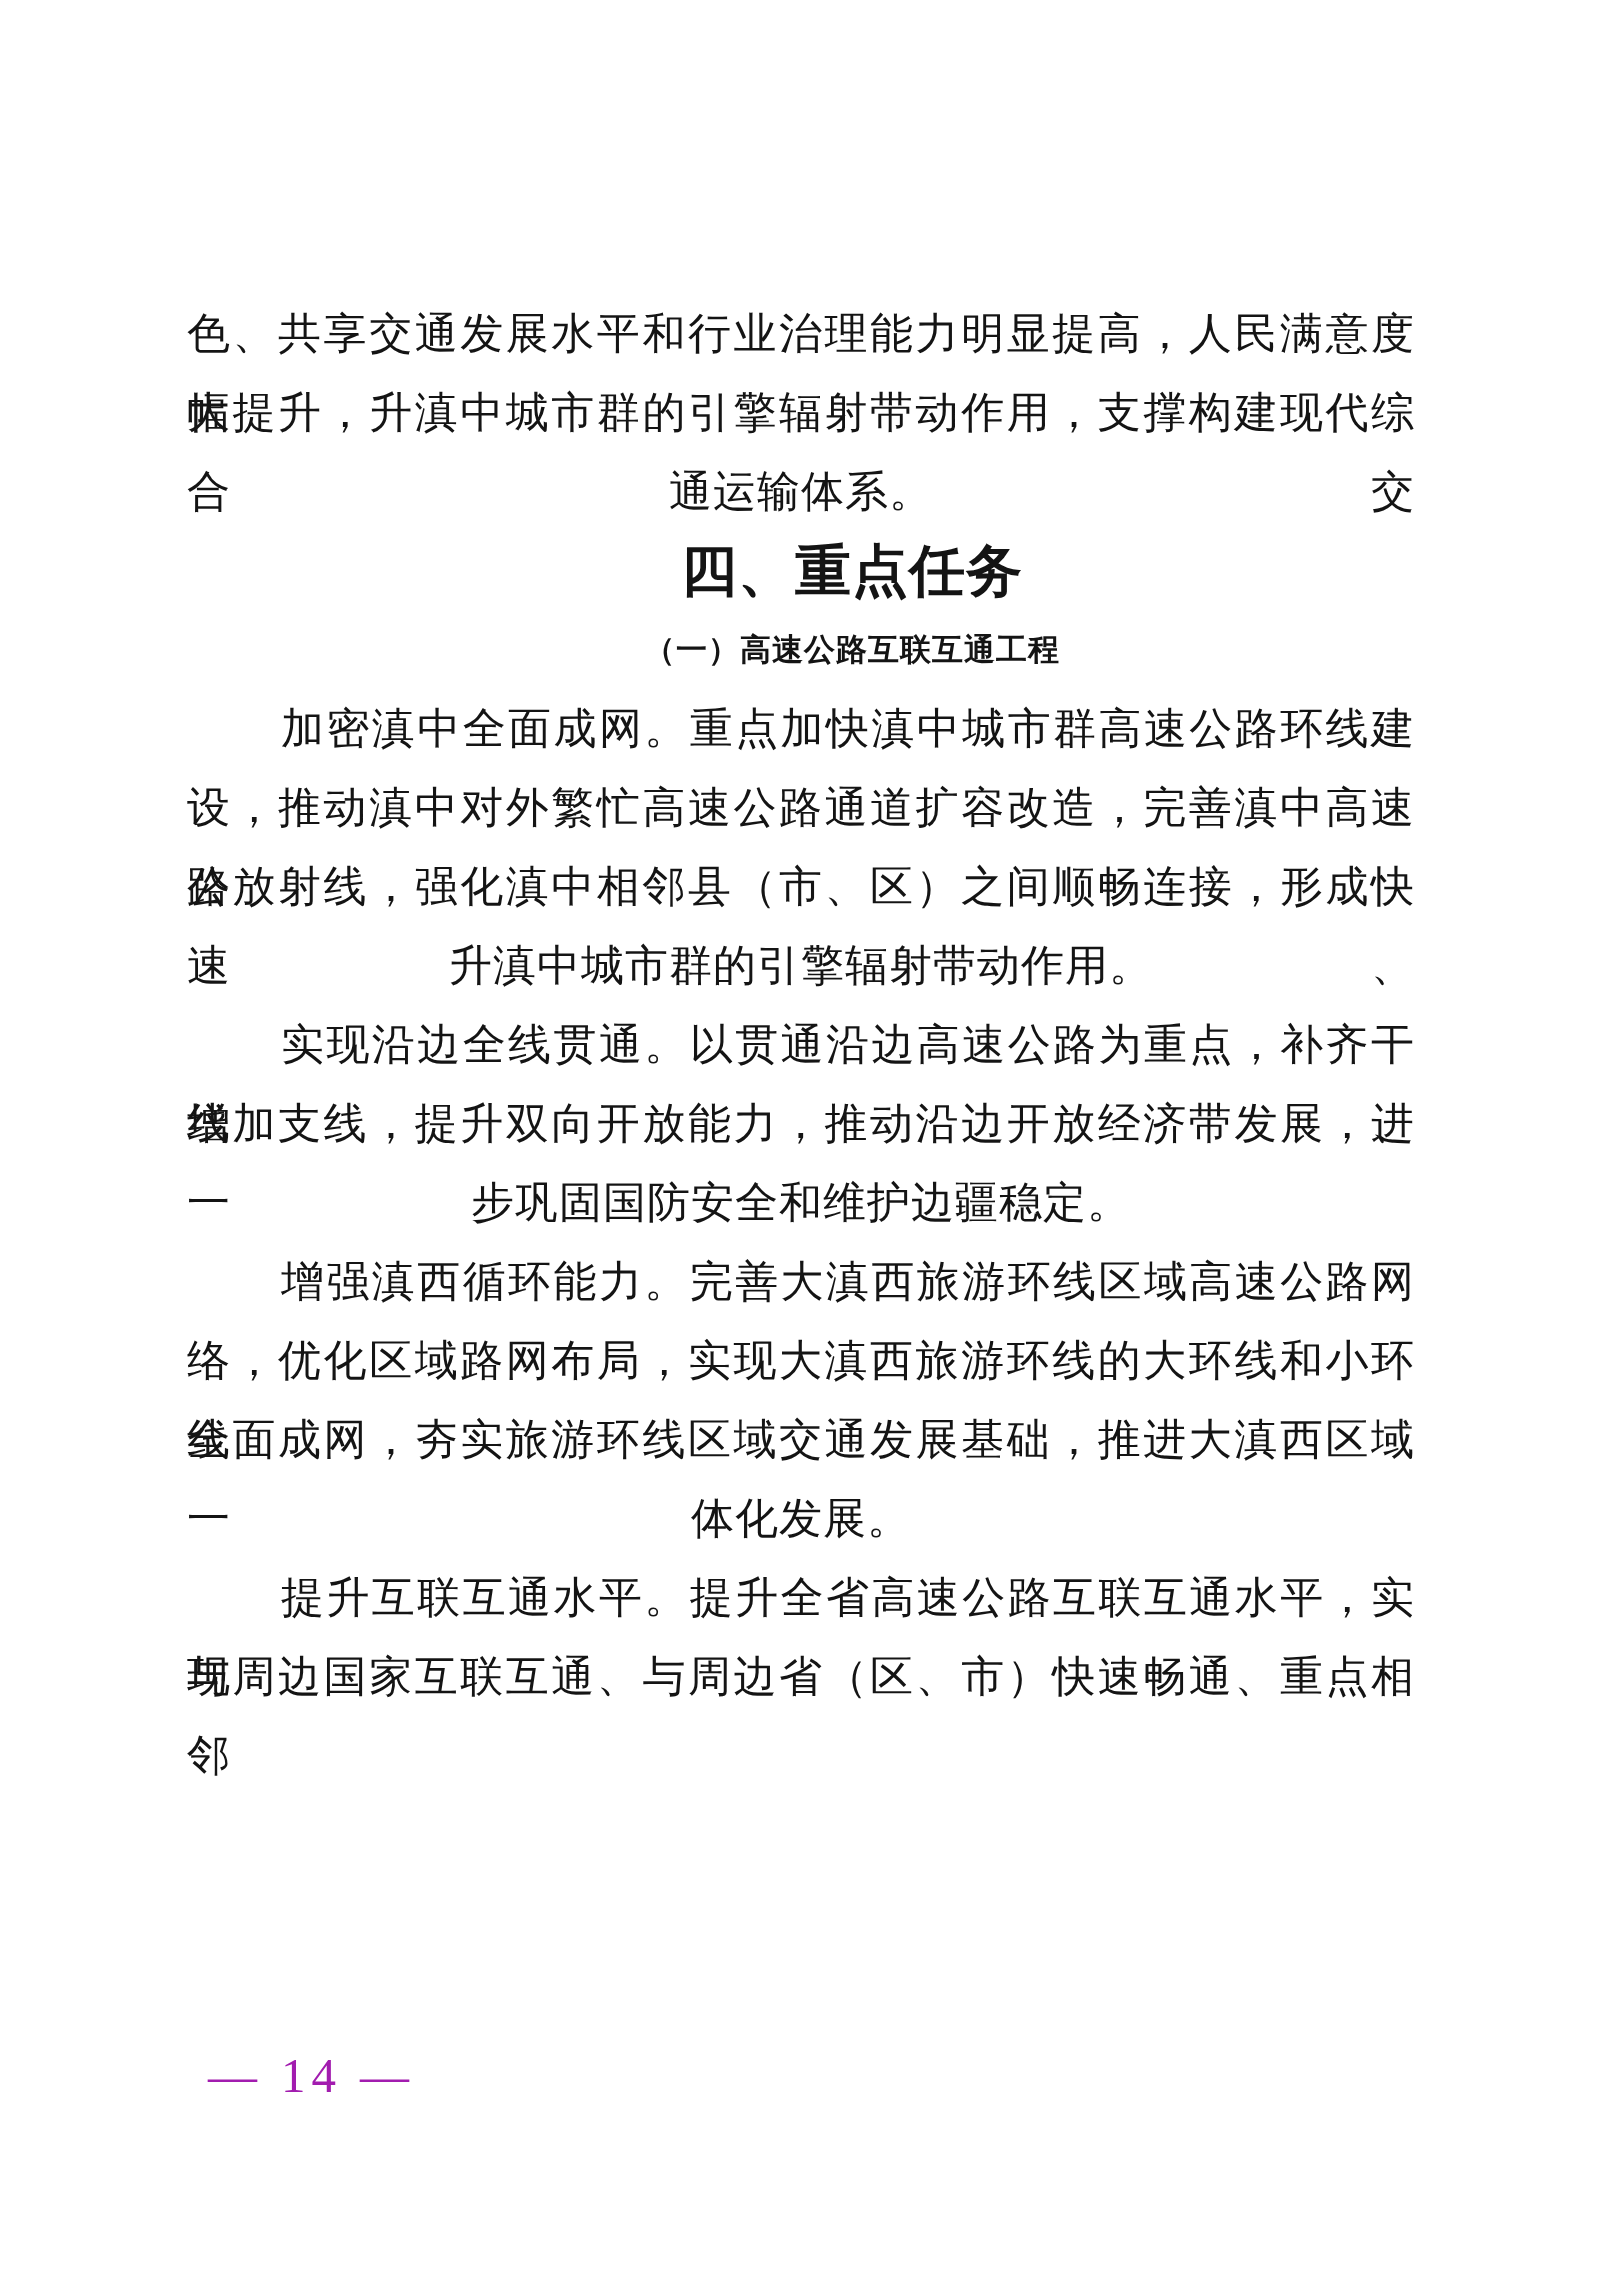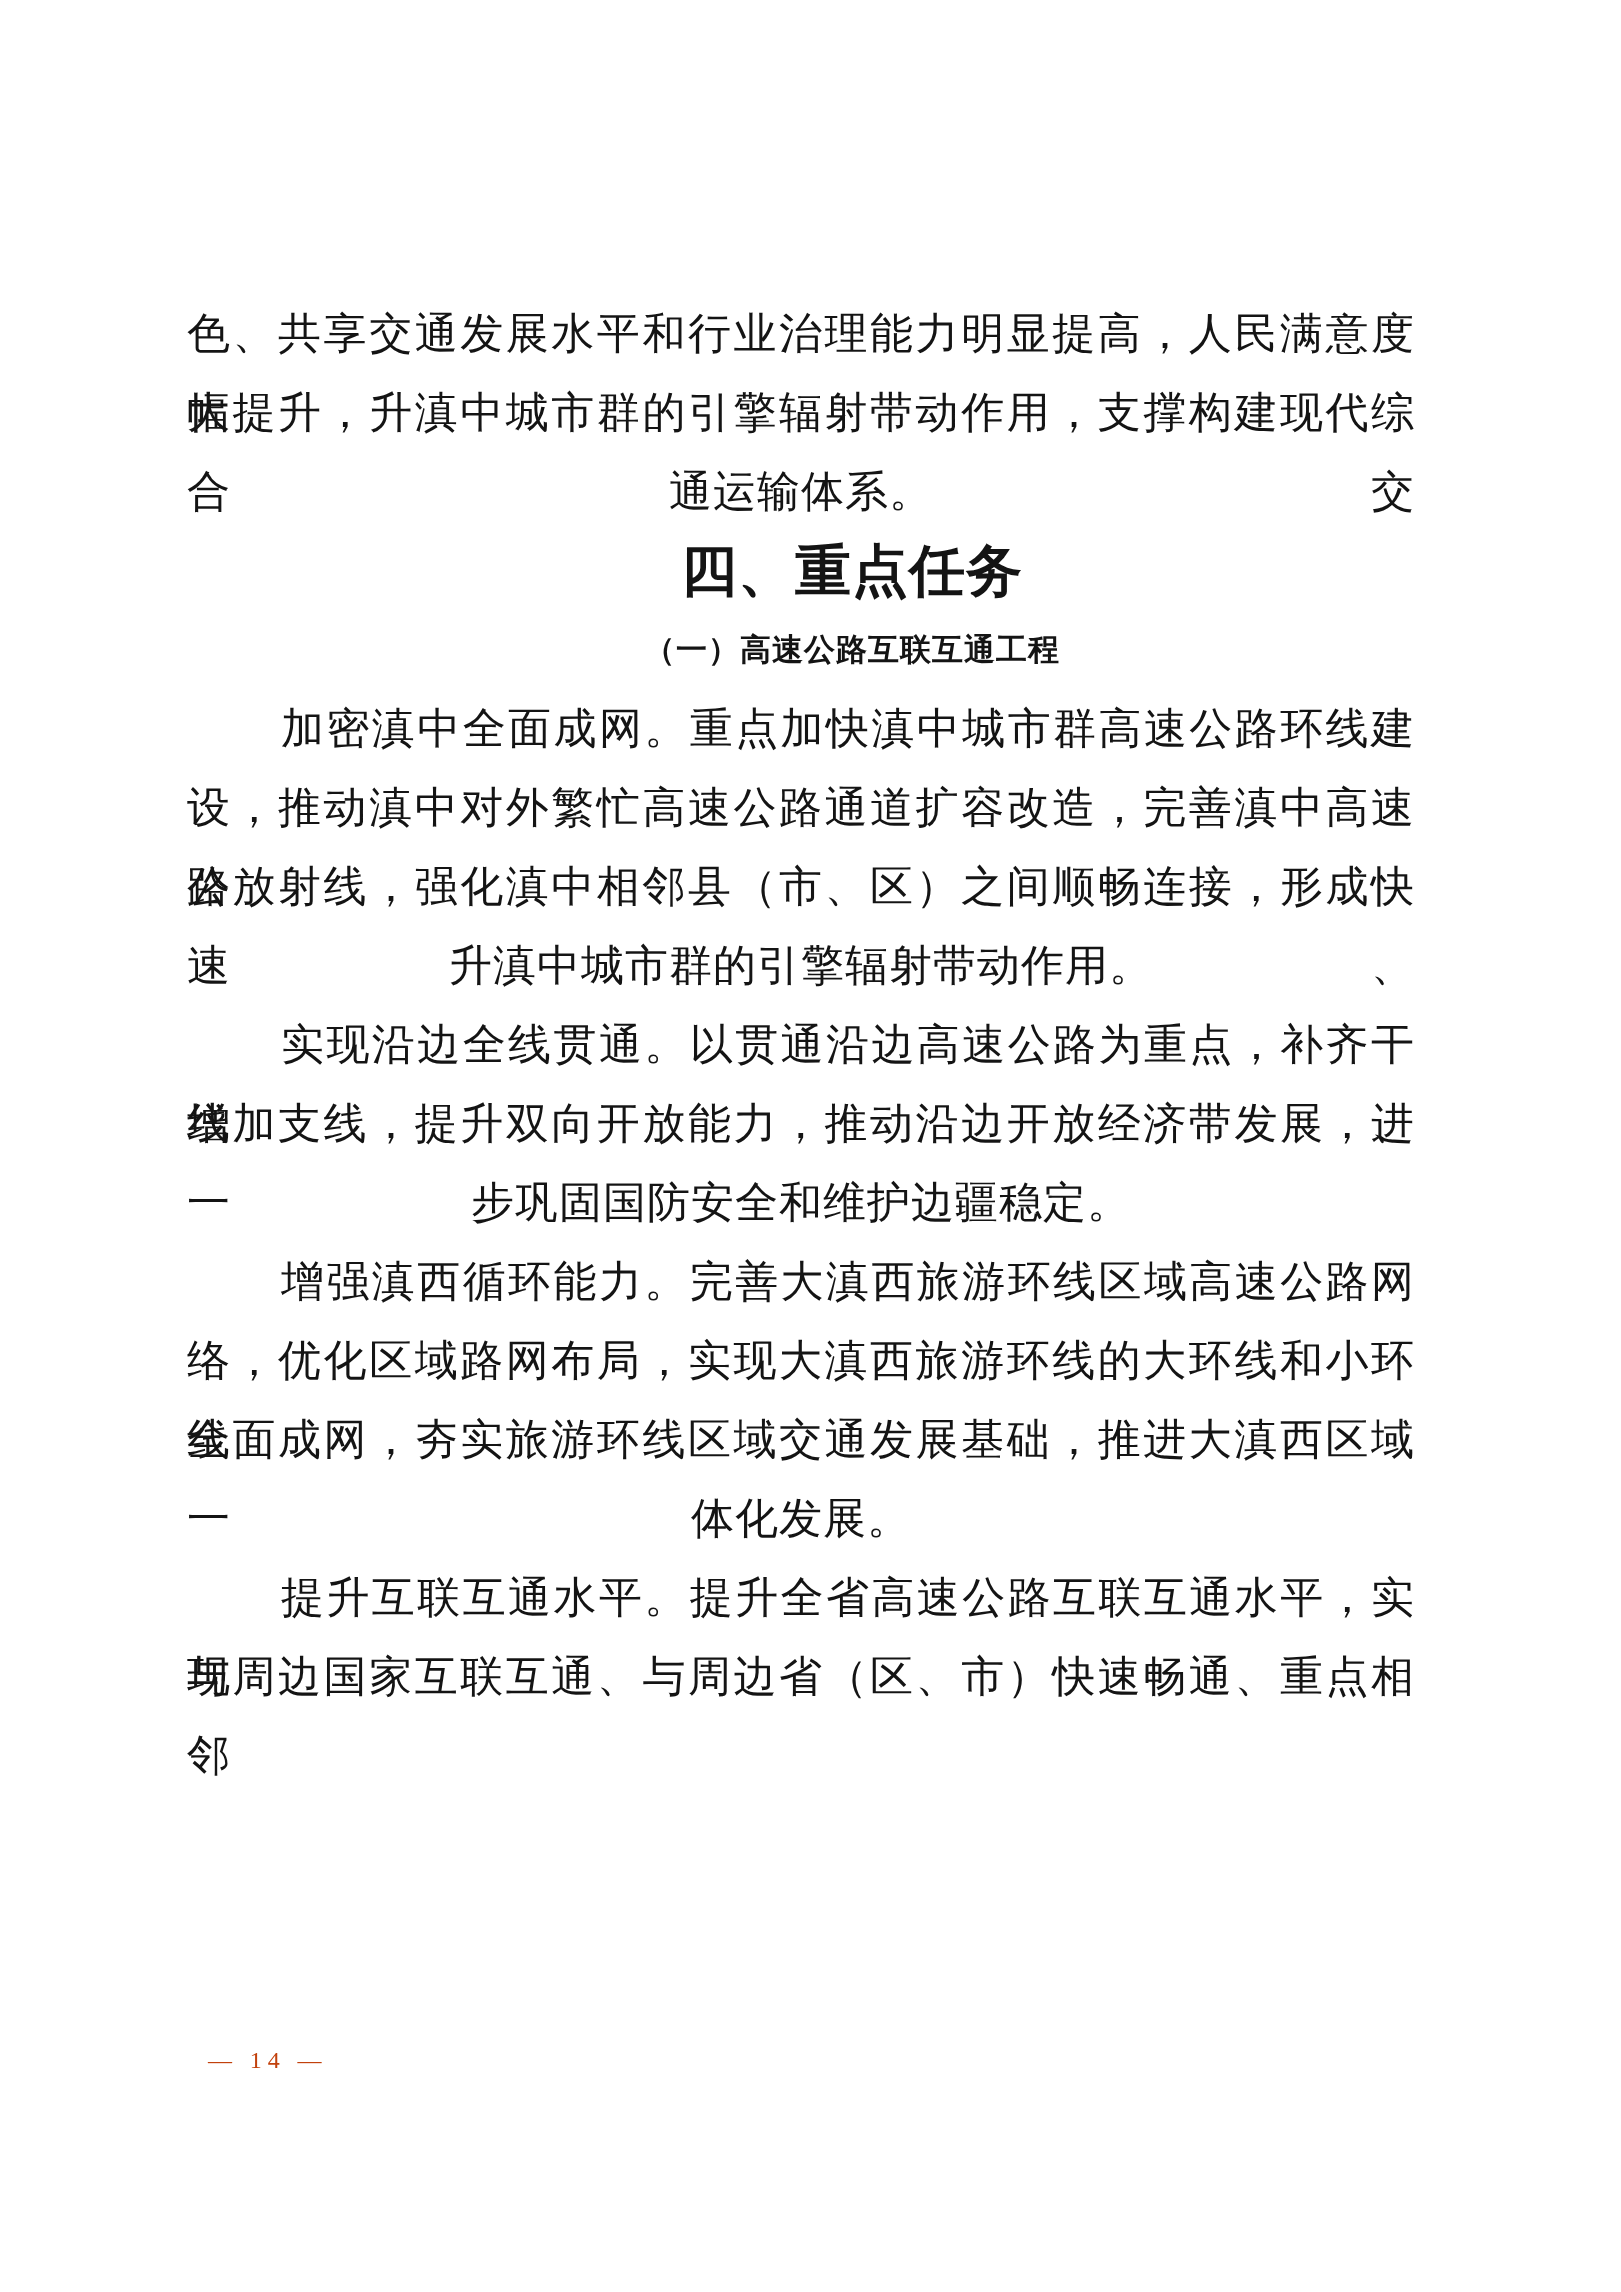--- a/index.html
+++ b/index.html
@@ -48,23 +48,23 @@
   }
   .line.h2 {
     font-weight: bold;
     font-size: 31px;
     text-indent: 102px;
   }
   .page-number {
     position: absolute;
     left: 208px;
     top: 2047px;
-    font-size: 24px;
+    font-size: 49px;
     letter-spacing: 5.9px;
-    color: #c2410c;
+    color: #a21caf;
   }
 </style>
 </head>
 <body>
 
 <div class="page">
   <div class="content" id="content">
       <div class="block body">
         <div class="line full">色、共享交通发展水平和行业治理能力明显提高，人民满意度大</div>
         <div class="line full">幅提升，升滇中城市群的引擎辐射带动作用，支撑构建现代综合交</div>

